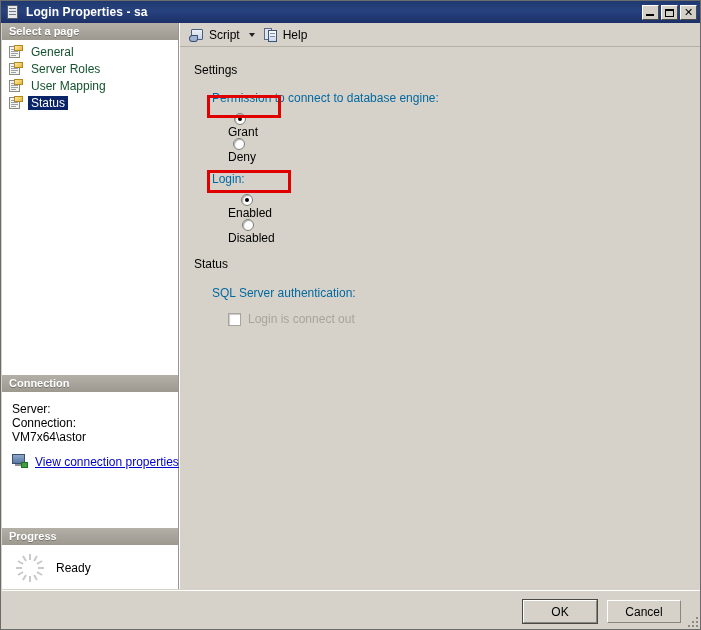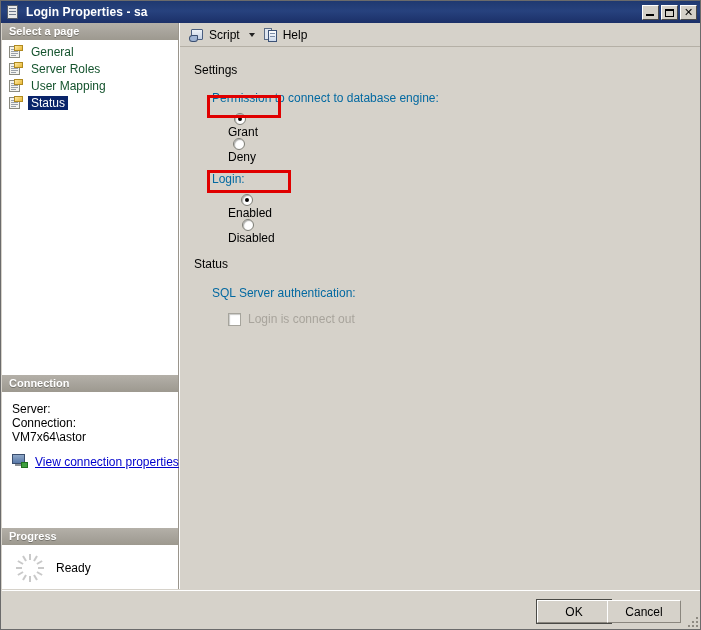--- a/index.html
+++ b/index.html
@@ -457,21 +457,21 @@
     border-top-color: #ffffff;
     border-left-color: #ffffff;
     font-family: "Liberation Sans", sans-serif;
     font-size: 12px;
     color: #000;
     box-sizing: border-box;
     cursor: default;
     padding: 0;
   }
   #ok-button {
-    left: 535px;
+    left: 521px;
     outline: 1px solid #4a4a46;
     outline-offset: 0px;
   }
   #cancel-button {
     left: 605px;
   }
   #resize-grip {
     position: absolute;
     right: 2px; bottom: 2px;
     width: 13px; height: 13px;

